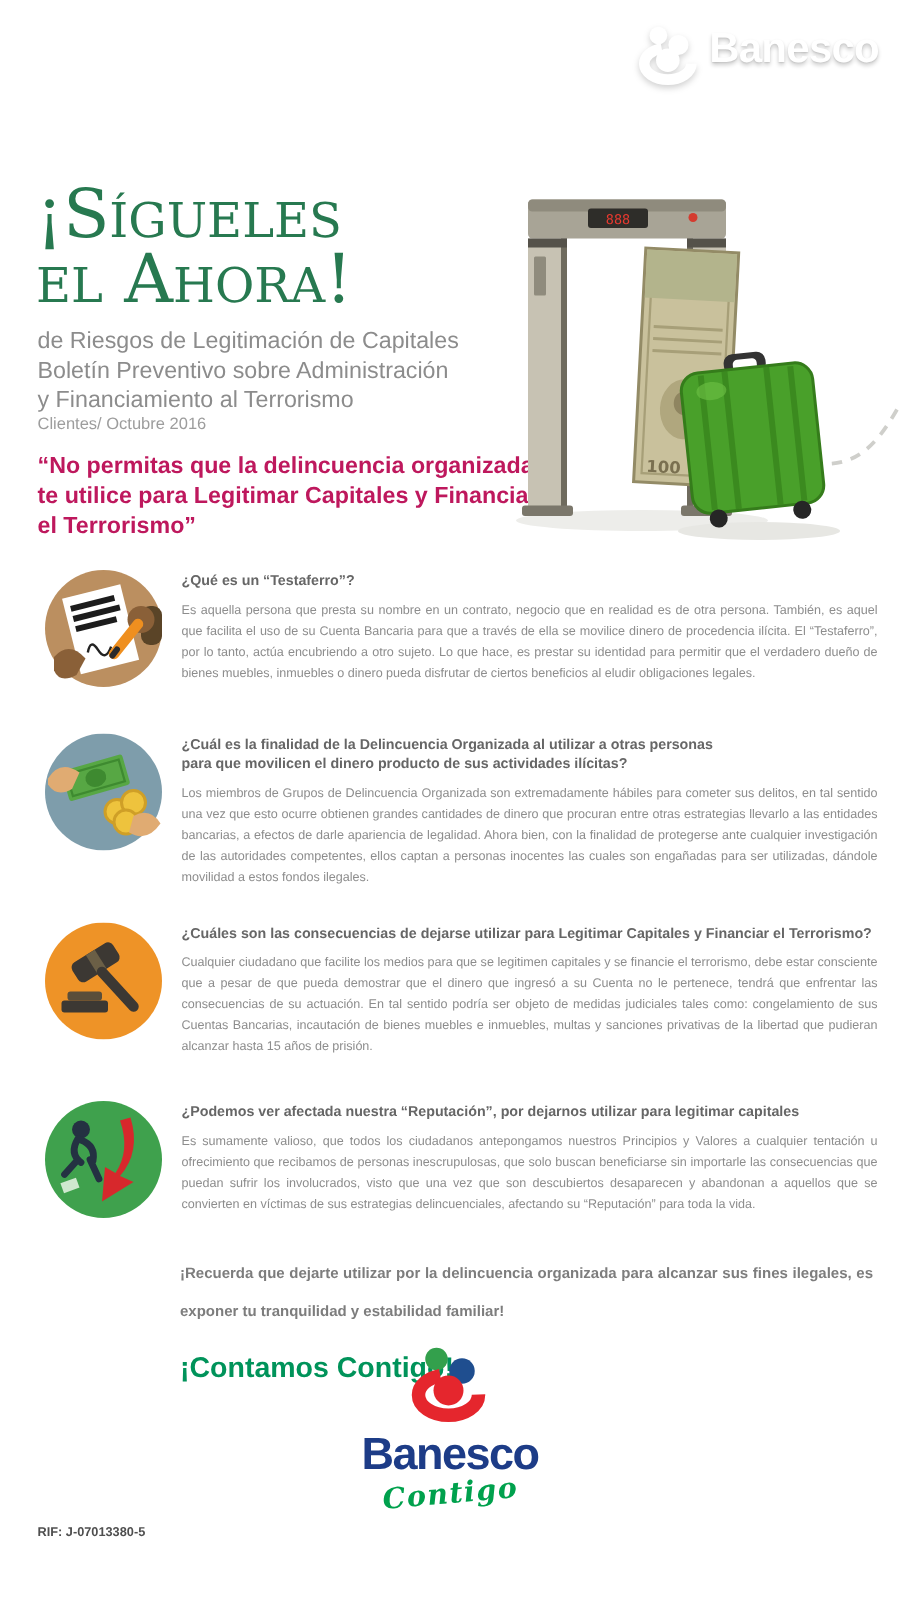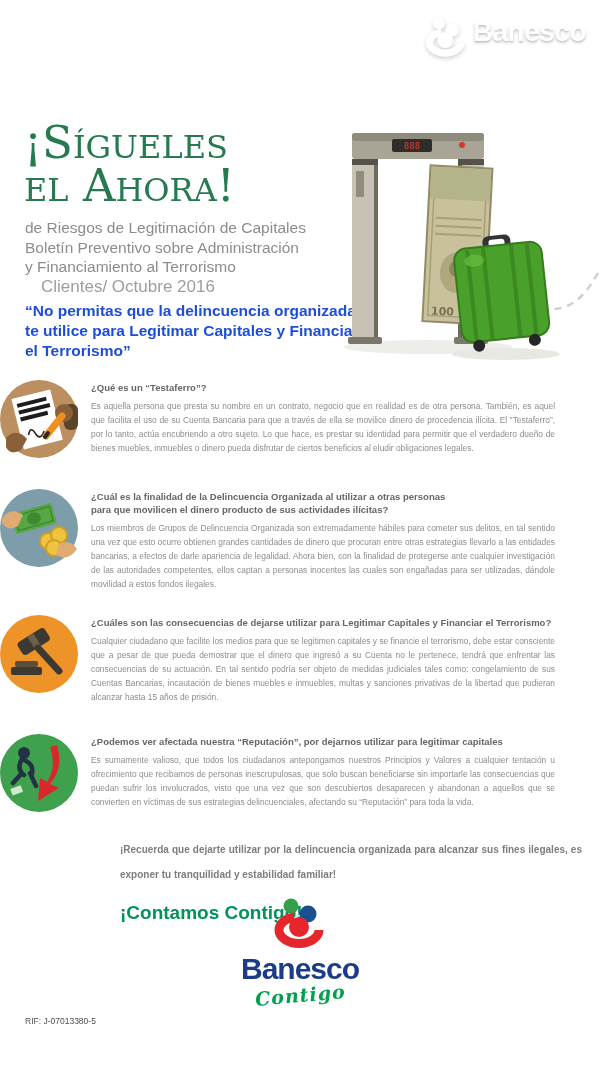--- a/index.html
+++ b/index.html
@@ -10,47 +10,47 @@
   .top-logo{position:absolute;top:16px;right:14px;display:flex;align-items:flex-start;gap:5px;}
   .top-logo .word{font-size:28px;font-weight:bold;color:#ffffff;letter-spacing:-0.5px;
     text-shadow:0 2px 3px rgba(0,0,0,0.20),0 1px 1px rgba(0,0,0,0.10);}
   .top-logo svg{filter:drop-shadow(0 2px 2px rgba(0,0,0,0.18));}
 
   
   .title{position:absolute;left:24px;top:121px;font-family:"DejaVu Serif",serif;
     font-variant:small-caps;color:#277950;font-size:45px;line-height:43px;}
   .subtitle{position:absolute;left:25px;top:218px;color:#8c8c8c;font-size:15.5px;line-height:19.5px;}
   .subtitle span{display:block;}
-  .edition-date{position:absolute;left:25px;top:277px;color:#9d9d9d;font-size:17px;margin-left:16px;}
-  .quote{position:absolute;left:25px;top:301px;color:#1d4ed8;font-weight:bold;font-size:15.5px;line-height:20px;}
+  .edition-date{position:absolute;left:25px;top:277px;color:#9d9d9d;font-size:11px;}
+  .quote{position:absolute;left:25px;top:301px;color:#be185d;font-weight:bold;font-size:15.5px;line-height:20px;}
   .quote span{display:block;}
 
   .hero{position:absolute;left:330px;top:123px;}
 
   
   .content{position:absolute;left:0;top:380px;width:600px;}
-  .section{display:flex;align-items:flex-start;gap:13px;}
+  .section{display:flex;align-items:flex-start;gap:13px;padding-left:30px;}
   .sec-icon{flex:0 0 78px;width:78px;height:78px;}
   .sec-text{width:464px;}
   .sec-head{margin:1px 0 5px 0;color:#666666;font-weight:bold;font-size:9.5px;line-height:13px;}
   .sec-head span{display:block;}
   .sec-body{margin:0;color:#8d8d8d;font-size:8.4px;line-height:14px;text-align:justify;}
   .s1{margin-bottom:31px}.s2{margin-bottom:24px}.s3{margin-bottom:30px}.s4{margin-bottom:4px}
 
   .closing{margin:25px 0 0 120px;width:462px;color:#7d7d7d;font-weight:bold;
     font-size:10px;line-height:25px;text-align:justify;}
   .cta{margin:15px 0 0 120px;color:#00935a;font-weight:bold;font-size:19px;}
 
   
   .footer-logo{position:absolute;left:0;top:897px;width:600px;text-align:center;}
   .footer-logo .word{display:block;margin-top:1px;color:#1d3c87;font-weight:bold;
     font-size:30px;letter-spacing:-1px;line-height:30px;}
   .contigo{display:inline-block;margin-top:0;color:#00a14d;font-family:"DejaVu Serif",serif;
     font-style:italic;font-weight:bold;font-size:19px;letter-spacing:1px;transform:rotate(-5deg);}
-  .rif{position:absolute;left:4px;top:1016px;color:#4f4f4f;font-weight:normal;font-size:8.5px;padding-left:21px;}
+  .rif{position:absolute;left:4px;top:1016px;color:#4f4f4f;font-weight:bold;font-size:8.5px;padding-left:21px;}
 </style>
 </head>
 <body>
 
 <div class="page">
 
   <div class="top-logo">
     <svg width="44" height="42" viewBox="0 0 56 52">
       <circle cx="19" cy="9" r="7.5" fill="#ffffff"></circle>
       <circle cx="36" cy="17" r="8.5" fill="#ffffff"></circle>

